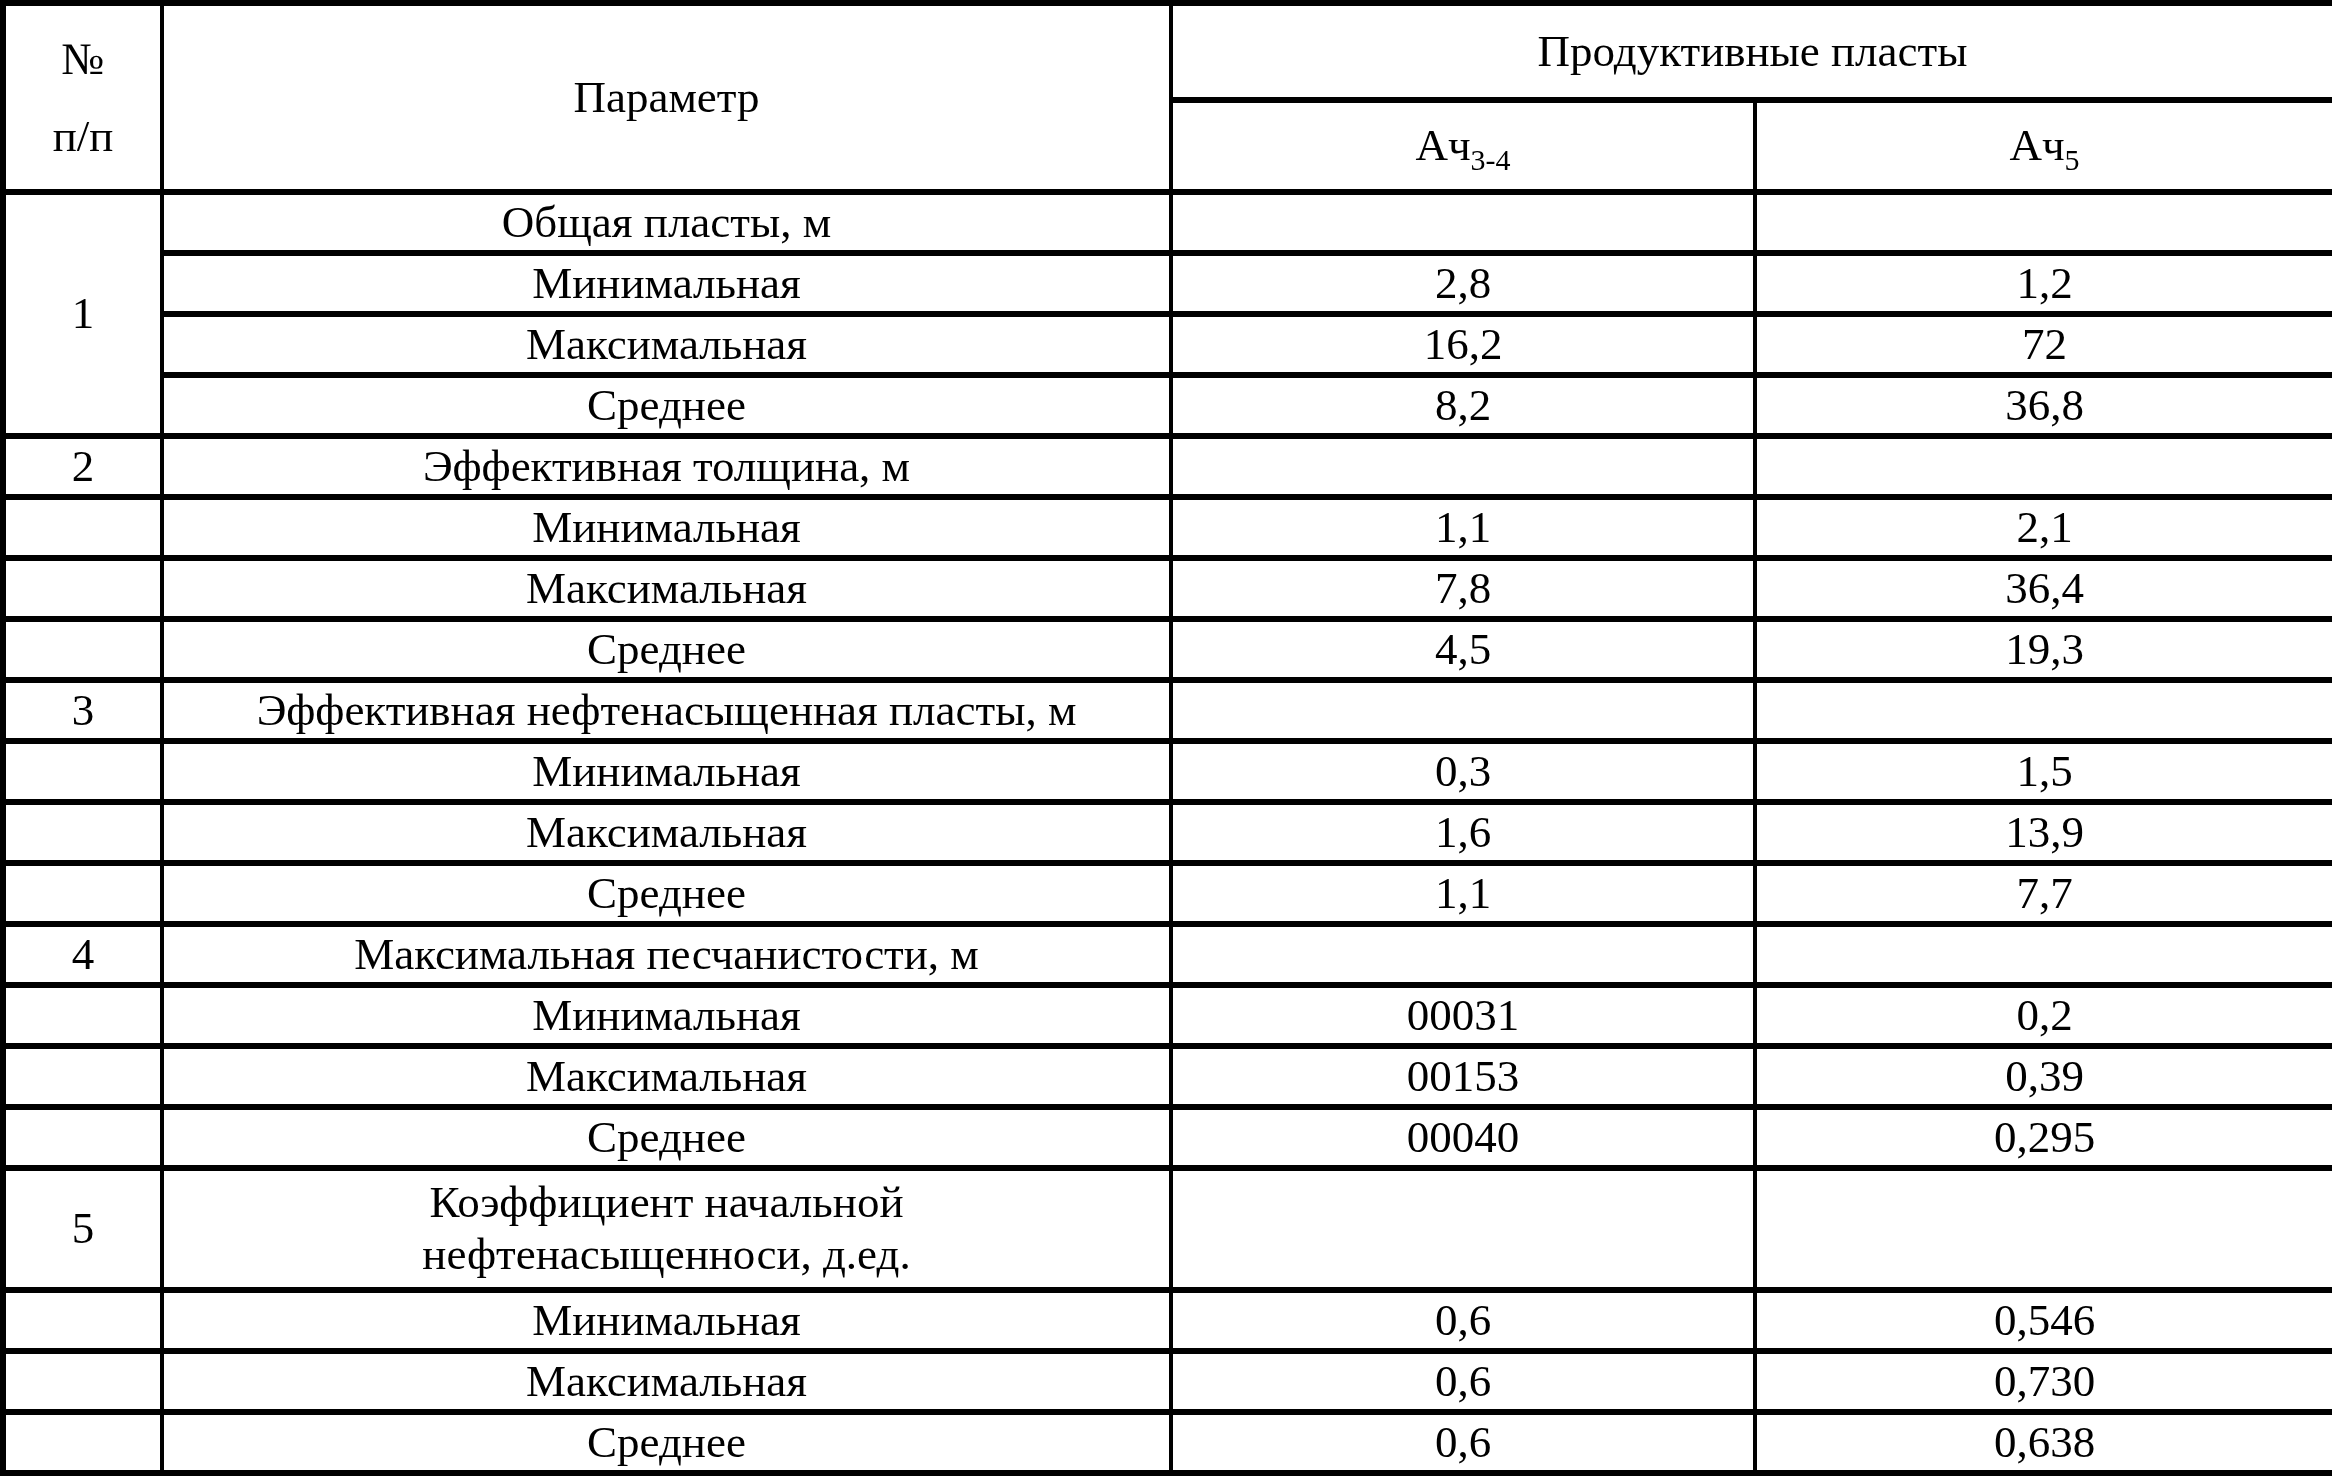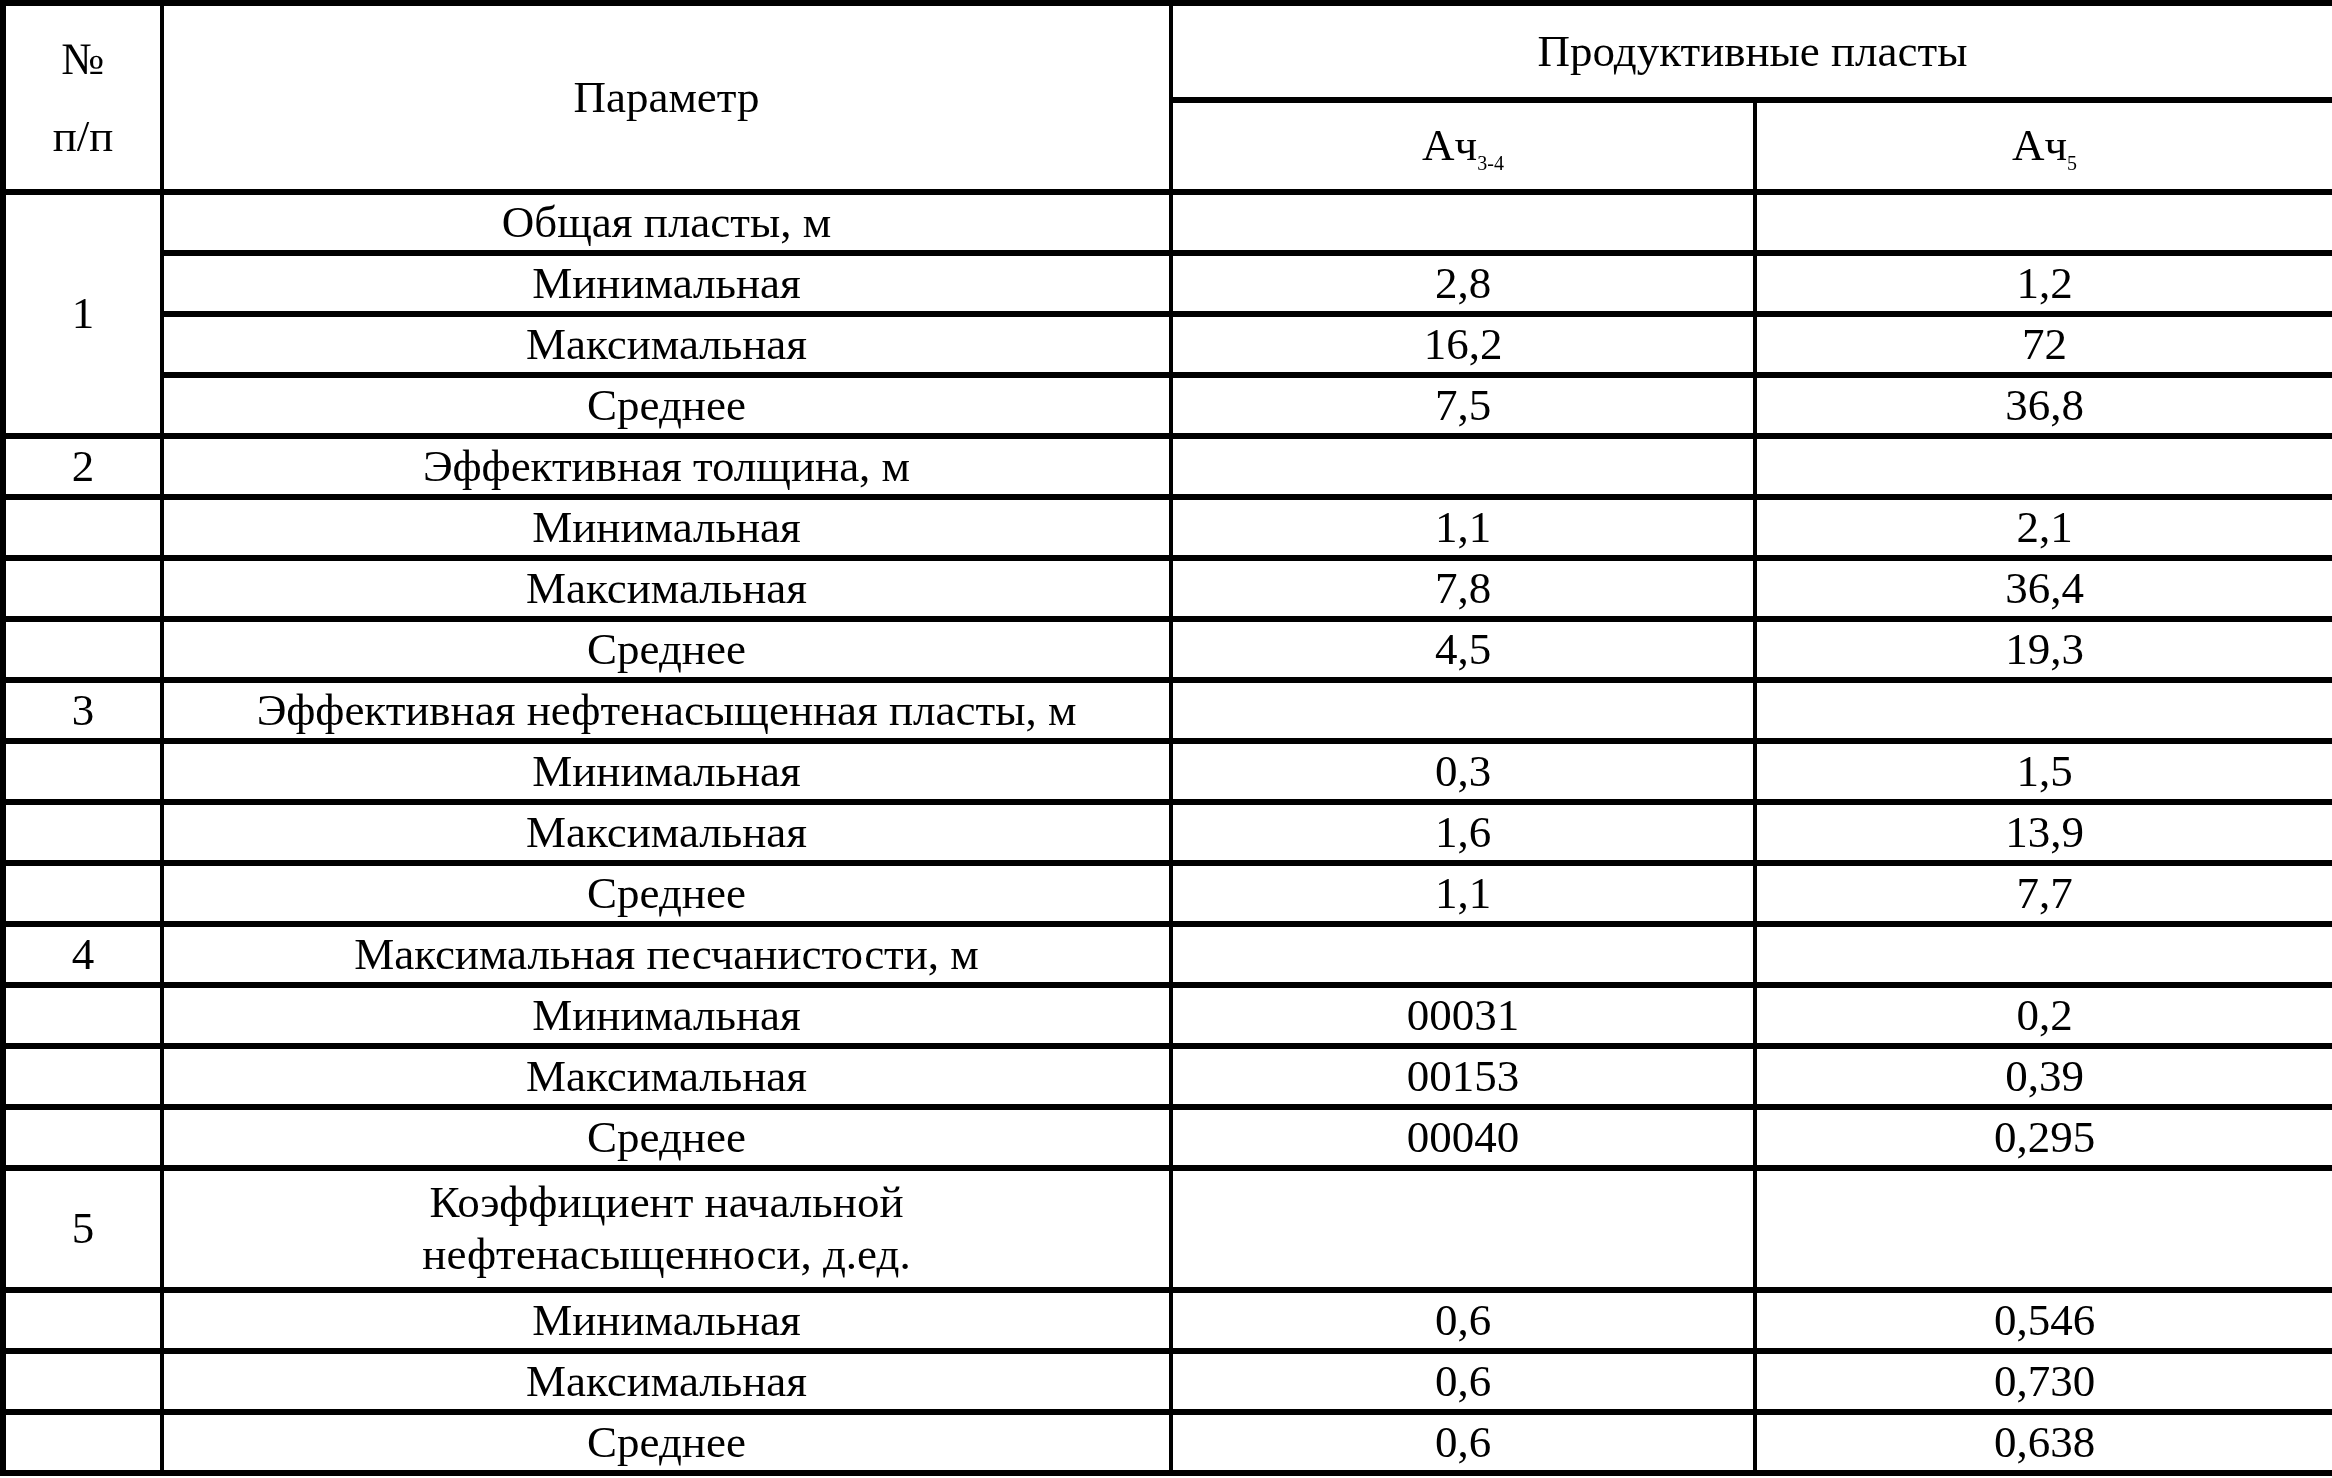--- a/index.html
+++ b/index.html
@@ -39,21 +39,21 @@
   tr.hr2 { height: 92px; }
   tr.dr  { height: 61px; }
   tr.tr5 { height: 122px; }
   td.numtop {
     vertical-align: top;
     padding-top: 6px;
   }
   .hl { display: block; line-height: 1.7; }
   .tl { display: block; }
   sub {
-    font-size: 20px;
+    font-size: 30px;
     line-height: 0;
   }
 </style>
 </head>
 <body>
 
 <div class="page">
   <table class="ptable">
     <colgroup>
       <col style="width:159px">
@@ -87,21 +87,21 @@
       <td>2,8</td>
       <td>1,2</td>
     </tr>
     <tr class="dr">
       <td>Максимальная</td>
       <td>16,2</td>
       <td>72</td>
     </tr>
     <tr class="dr">
       <td>Среднее</td>
-      <td>7,5</td>
+      <td>8,2</td>
       <td>36,8</td>
     </tr>
 
     <tr class="dr">
       <td>2</td>
       <td>Эффективная толщина, м</td>
       <td></td>
       <td></td>
     </tr>
     <tr class="dr">

